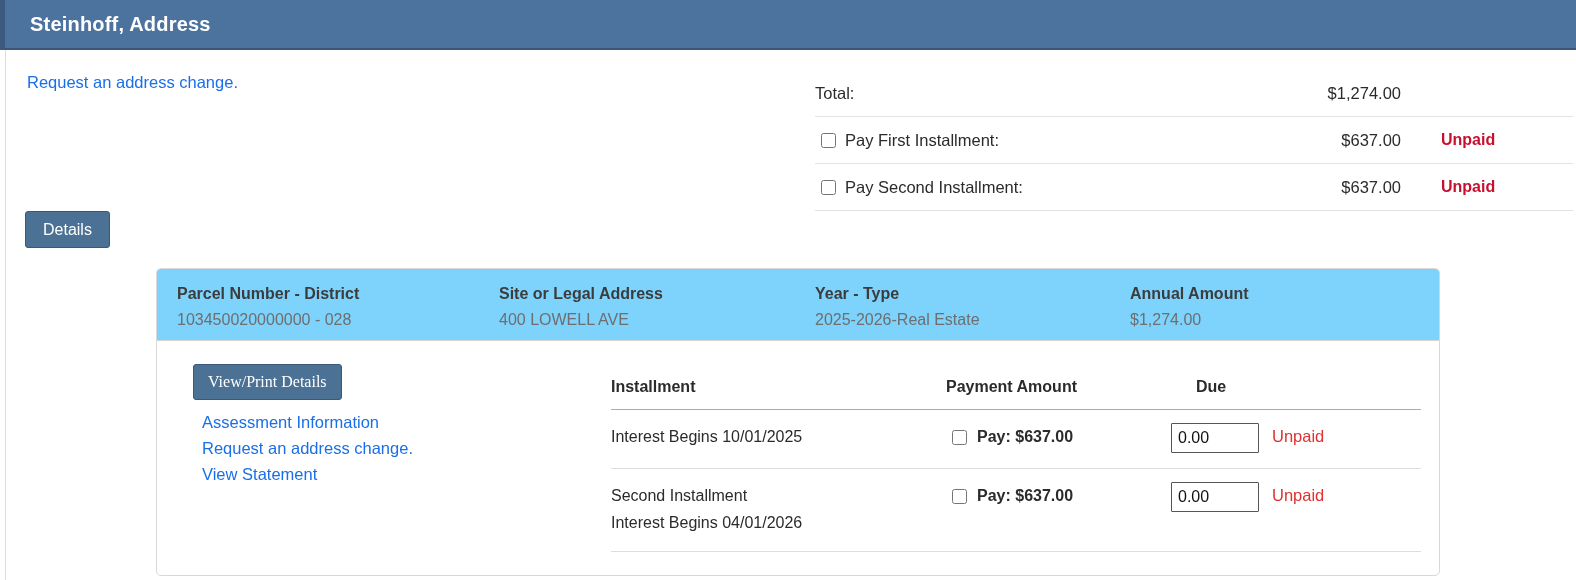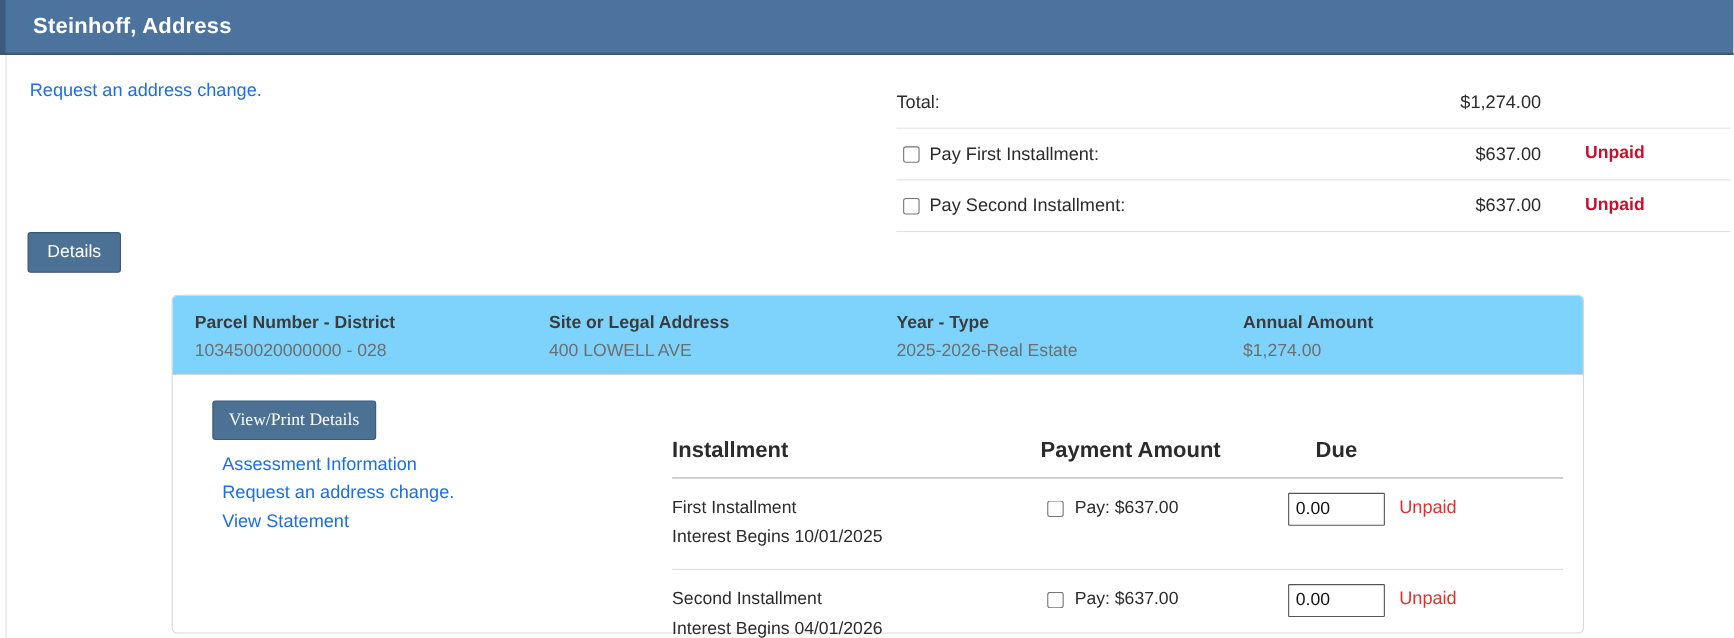--- a/index.html
+++ b/index.html
@@ -46,27 +46,27 @@
 
   .card-body { position:relative; width:100%; height:235px; }
 
   .vp-btn { position:absolute; left:36px; top:23px; height:36px; padding:4px 14px;font-family:Liberation Serif, serif; }
   .card-links { position:absolute; left:20px; top:68px; display:flex; flex-direction:column;margin-left:25px; }
   .card-links .link { font-size:16.5px; line-height:26px; }
 
   
   .tbl { position:absolute; left:454px; top:0; width:810px; }
   .tbl-head { display:flex; padding:37px 0 13px 0; border-bottom:1px solid #ababab; }
-  .tbl-head .h { font-size:20px; font-weight:bold; color:#2b2b2b;margin-top:20px; }
+  .tbl-head .h { font-size:16px; font-weight:bold; color:#2b2b2b; }
   .col1 { width:335px; } .col2 { width:225px; } .col3 { flex:1; }
   .tbl-row { display:flex; padding:13px 0 15px 0; border-bottom:1px solid #dedede; }
   .inst-name, .inst-interest { font-size:16px; color:#2b2b2b; line-height:27px; }
   .due-cell { display:flex; align-items:flex-start; padding-top:3px; }
   .due-cell .cbx { margin:4px 10px 0 6px; }
-  .due-text { font-size:16px; line-height:22px; color:#2b2b2b; }
+  .due-text { font-size:16px; line-height:22px; color:#2b2b2b;font-weight:bold; }
   .pay-cell { display:flex; align-items:flex-start; }
   .pay-input { width:88px; height:30px; border:1px solid #555; border-radius:1px;
                font-size:16px; padding:0 6px; color:#111; font-family:"Liberation Sans",sans-serif; }
   .row-status { margin-left:13px; margin-top:4px; font-size:16.5px; color:#e03030; }
 </style>
 </head>
 <body>
 
 <div class="page">
   <div class="page-left-border"></div>
@@ -135,21 +135,20 @@
 
       <div class="tbl">
         <div class="tbl-head">
           <div class="h col1">Installment</div>
           <div class="h col3">Payment Amount</div>
           <div class="h col2">Due</div>
         </div>
 
         <div class="tbl-row">
           <div class="col1">
-            <div class="inst-name">First Installment</div>
             <div class="inst-interest">Interest Begins 10/01/2025</div>
           </div>
           <div class="col2 due-cell">
             <input type="checkbox" class="cbx" style="">
             <span class="due-text">Pay: $637.00</span>
           </div>
           <div class="col3 pay-cell">
             <input type="text" class="pay-input" value="0.00" style="">
             <span class="row-status">Unpaid</span>
           </div>

